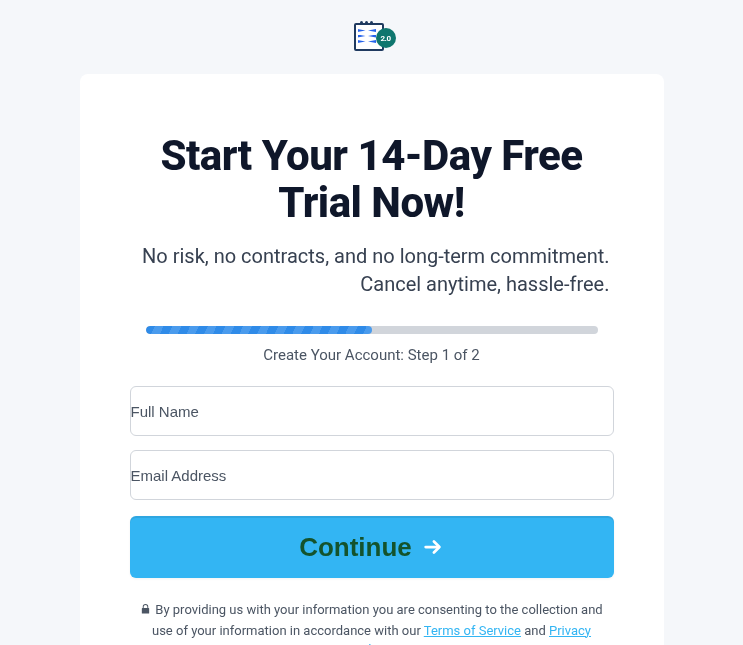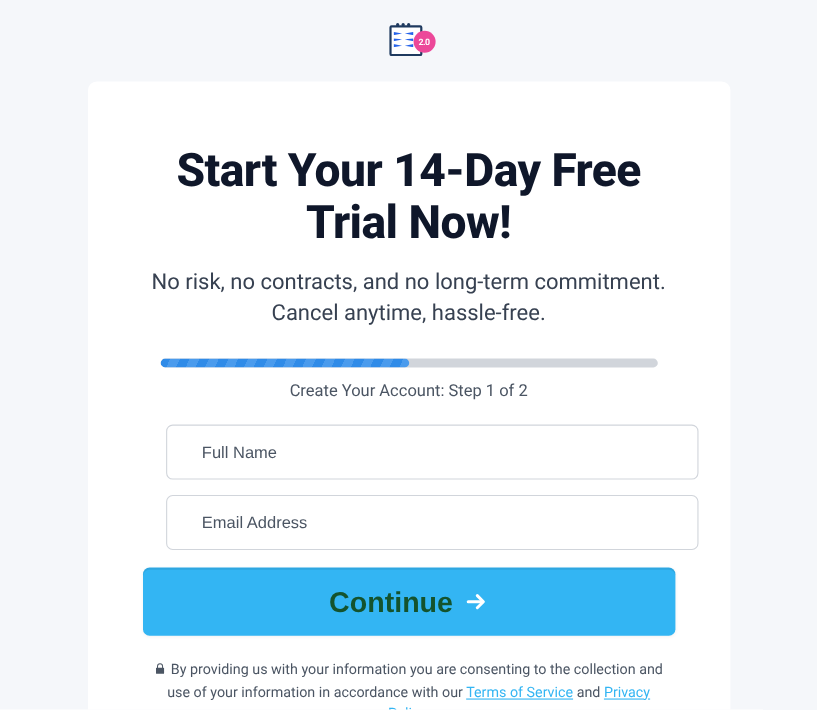--- a/index.html
+++ b/index.html
@@ -58,21 +58,21 @@
       top: -1px; left: 6px;
       display: flex; gap: 2px;
     }
     .logo-dots span { width: 3px; height: 3px; background: #1f3a5f; border-radius: 50%; }
     .logo-red {
       position: absolute;
       right: -6px;
       top: 6px;
       width: 20px;
       height: 20px;
-      background: #ec4899;
+      background: #0f766e;
       border-radius: 50%;
       color: #fff;
       font-size: 8px;
       font-weight: 700;
       display: flex;
       align-items: center;
       justify-content: center;
     }
     .card {
       width: 584px;
@@ -84,21 +84,21 @@
     .heading {
       text-align: center;
       font-size: 42px;
       font-weight: 800;
       color: #0f172a;
       line-height: 1.12;
       letter-spacing: -0.5px;
       margin-bottom: 16px;
     }
     .subheading {
-      text-align: center;
+      text-align: right;
       font-size: 20px;
       color: #374151;
       line-height: 1.4;
       margin-bottom: 28px;
       padding: 0 10px;
     }
     .progress-wrap { margin: 0 22px; }
     .progress-bar {
       height: 8px;
       background: #d1d5db;
@@ -121,26 +121,25 @@
       font-size: 15px;
       color: #4b5563;
       margin-bottom: 22px;
     }
     .form { padding: 0 6px; }
     .input {
       width: 100%;
       height: 50px;
       border: 1px solid #d1d5db;
       border-radius: 6px;
-      padding: 0 32px;
+      padding: 0 0;
       font-size: 15px;
       color: #111827;
       margin-bottom: 14px;
       outline: none;
-      margin-left: 21px;
     }
     .input::placeholder { color: #4b5563; }
     .btn {
       width: 100%;
       height: 62px;
       background: #33b5f3;
       border: none;
       border-radius: 6px;
       color: #14532d;
       font-size: 26px;

